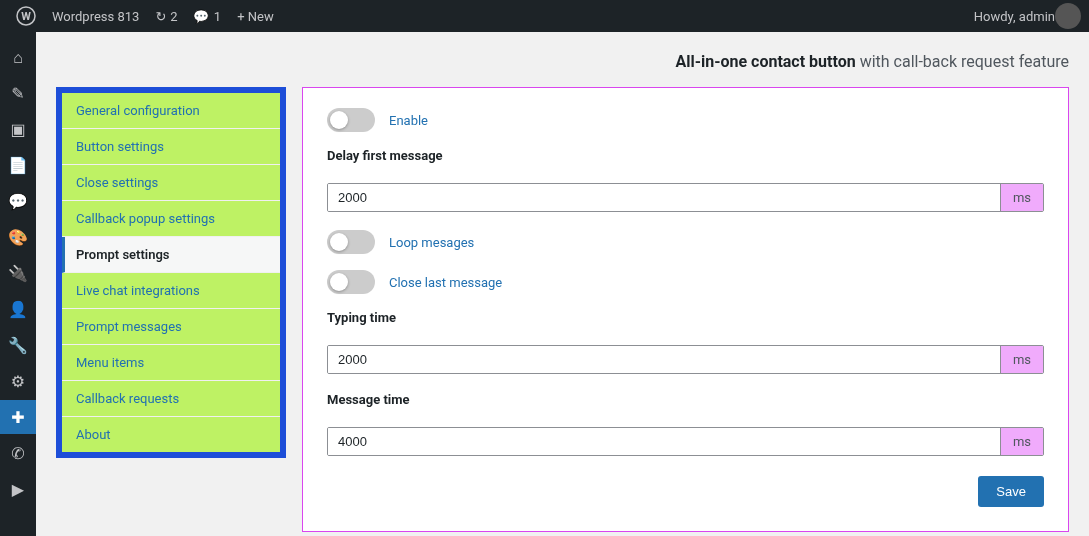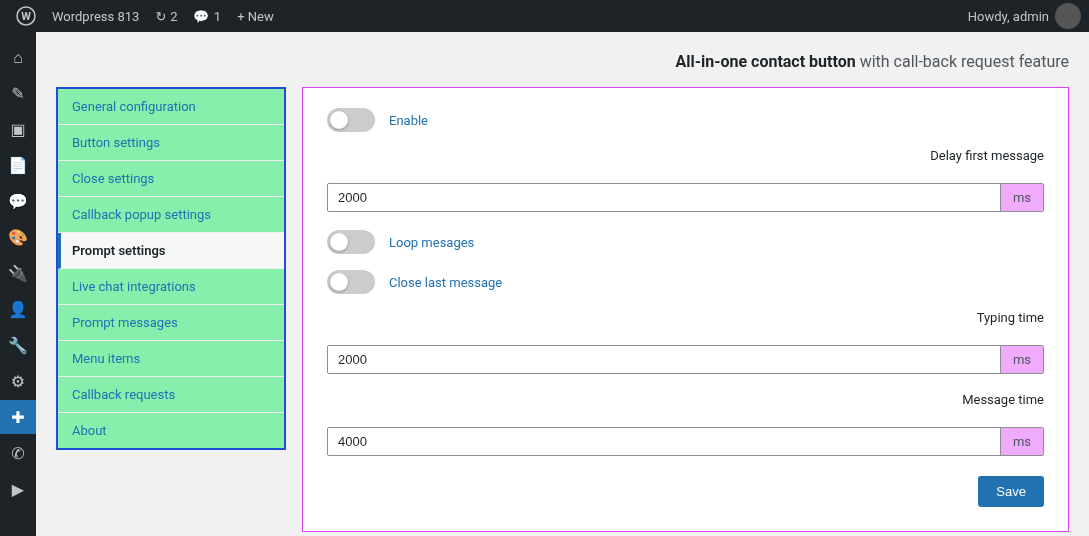--- a/index.html
+++ b/index.html
@@ -28,21 +28,21 @@
       font-size: 13px;
       cursor: pointer;
       white-space: nowrap;
     }
     .admin-bar-item .wp-logo {
       width: 20px; height: 20px;
       fill: #c3c4c7;
     }
     .admin-bar-item.site-name { color: #c3c4c7; }
     .admin-bar-spacer { flex: 1; }
-    .admin-bar-howdy { color: #c3c4c7; font-size: 13px; display: flex; align-items: center; gap: 6px; }
+    .admin-bar-howdy { color: #c3c4c7; font-size: 13px; display: flex; align-items: center; gap: 0; }
     .admin-avatar { width: 26px; height: 26px; border-radius: 50%; background: #555; }
 
     
     .sidebar {
       position: fixed;
       left: 0; top: 32px; bottom: 0;
       width: 36px;
       background: #1d2327;
       display: flex;
       flex-direction: column;
@@ -81,22 +81,22 @@
 
     
     .content-area {
       display: flex;
       gap: 0;
       align-items: flex-start;
     }
 
     
     .left-nav {
-      background: #86efac;
-      border: 2px solid #1d4ed8;
+      background: #bef264;
+      border: 6px solid #1d4ed8;
       min-width: 230px;
       max-width: 240px;
     }
     .left-nav-item {
       display: block;
       padding: 10px 14px;
       color: #2271b1;
       font-size: 13px;
       cursor: pointer;
       border-bottom: 1px solid #f0f0f1;
@@ -153,24 +153,23 @@
       color: #2271b1;
       cursor: pointer;
     }
 
     
     .field-group {
       margin-bottom: 18px;
     }
     .field-label {
       font-size: 13px;
-      font-weight: 400;
+      font-weight: 700;
       color: #1d2327;
       margin-bottom: 6px;
-      text-align: right;
     }
     .input-with-addon {
       display: flex;
       border: 1px solid #8c8f94;
       border-radius: 2px;
       overflow: hidden;
       margin-top: 20px;
     }
     .input-with-addon input {
       flex: 1;

